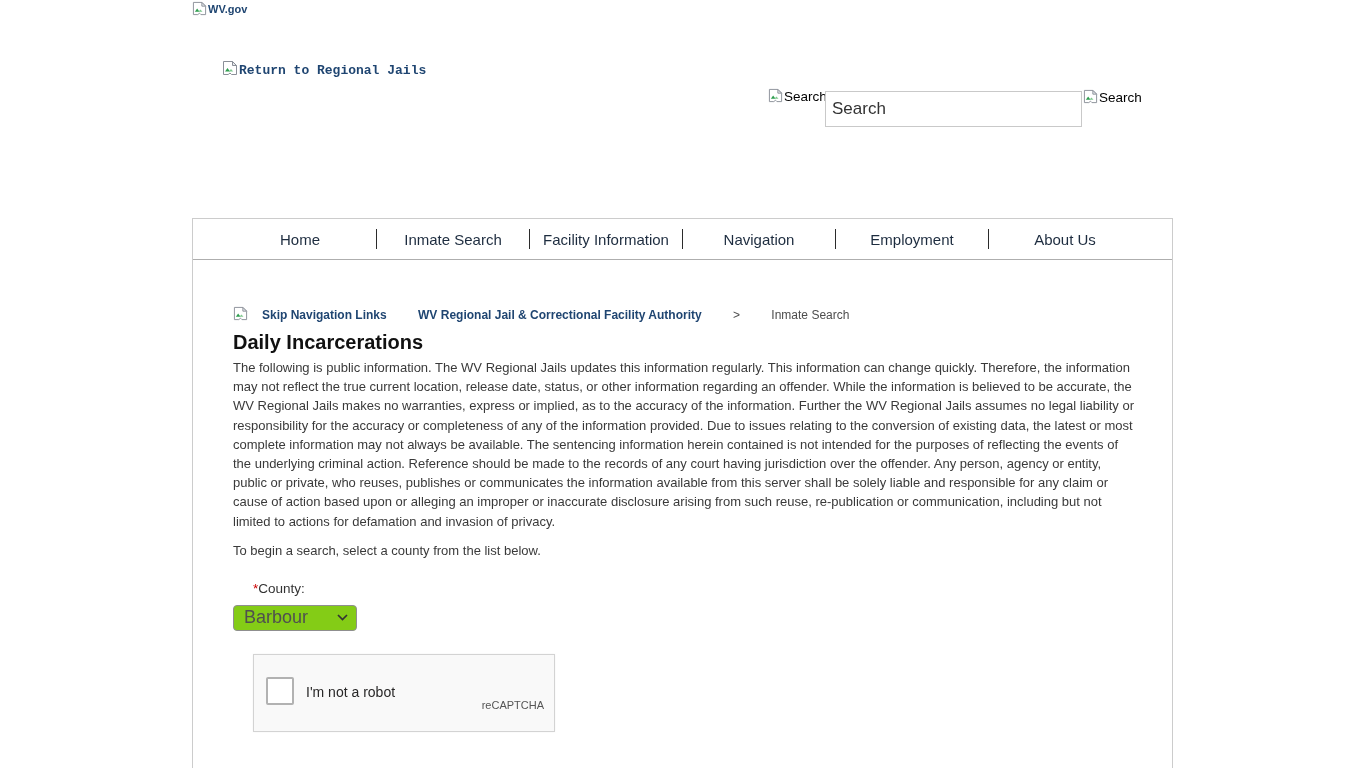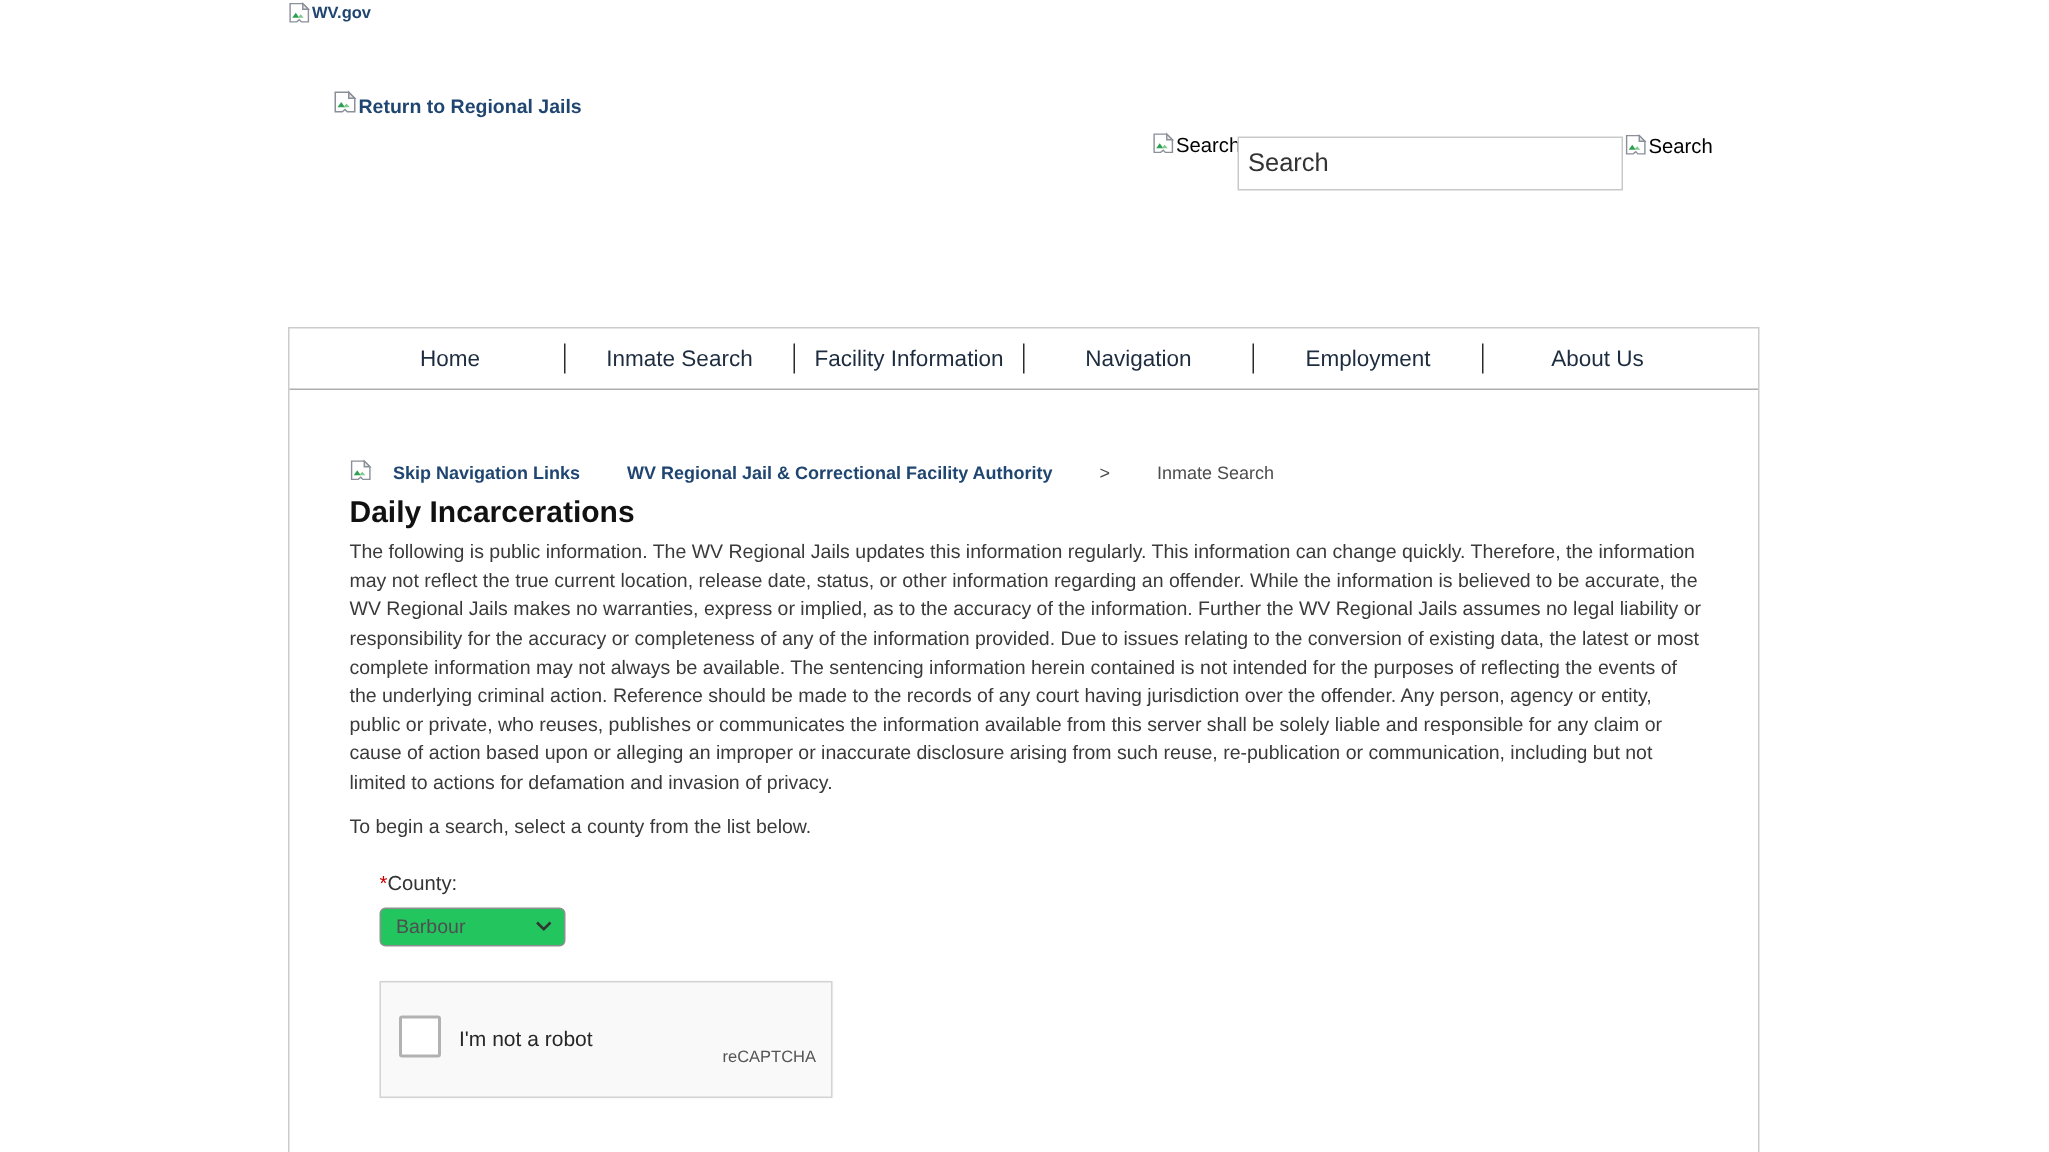--- a/index.html
+++ b/index.html
@@ -21,21 +21,21 @@
     color: #1f4571; font-weight: bold; font-size: 11px; text-decoration: none;
     cursor: pointer;
   }
   .logo-wv .alt-text { margin-top: 2px; }
   .return-link {
     position: absolute; left: 222px; top: 60px;
     display: flex; align-items: flex-start; gap: 1px;
     color: #1f4571; font-weight: bold; font-size: 13px; text-decoration: none;
     cursor: pointer;
   }
-  .return-link .alt-text { margin-top: 3px; }
+  .return-link .alt-text { margin-top: 3px; font-family: Liberation Mono, monospace; }
 
   .search-left {
     position: absolute; left: 768px; top: 88px;
     display: flex; align-items: flex-start; gap: 1px;
     color: #000; font-size: 13.5px;
   }
   .search-left .alt-text { margin-top: 1px; }
   .search-input {
     position: absolute; left: 825px; top: 91px;
     width: 257px; height: 36px;
@@ -106,27 +106,27 @@
     font-size: 13px; color: #3a3a3a;
   }
 
   .county-label {
     margin-top: 23px; margin-left: 20px;
     font-size: 13.5px; color: #333333;
   }
   .county-label .req { color: #cc0000; }
 
   .county-select {
-    margin-top: 9px; margin-left: 20px;
+    margin-top: 9px; 
     width: 124px; height: 26px;
     border: 1px solid #8f8f8f; border-radius: 4px;
-    background: #22c55e;
+    background: #84cc16;
     display: flex; align-items: center; justify-content: space-between;
     padding: 0 8px 0 10px;
-    font-size: 13px; color: #4f4f4f;
+    font-size: 18px; color: #4f4f4f;
     cursor: pointer;
   }
 
   
   .recaptcha {
     margin-top: 23px; margin-left: 20px;
     width: 302px; height: 78px;
     background: #f9f9f9;
     border: 1px solid #d3d3d3;
     box-shadow: 0 0 2px rgba(0,0,0,0.05);

